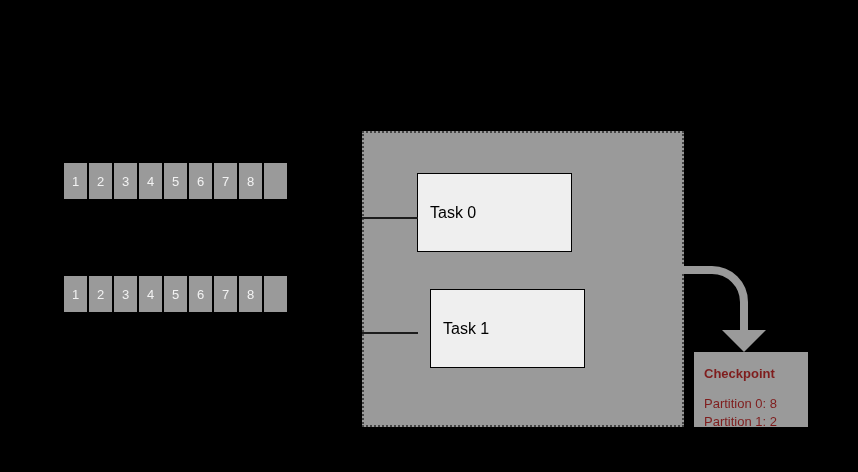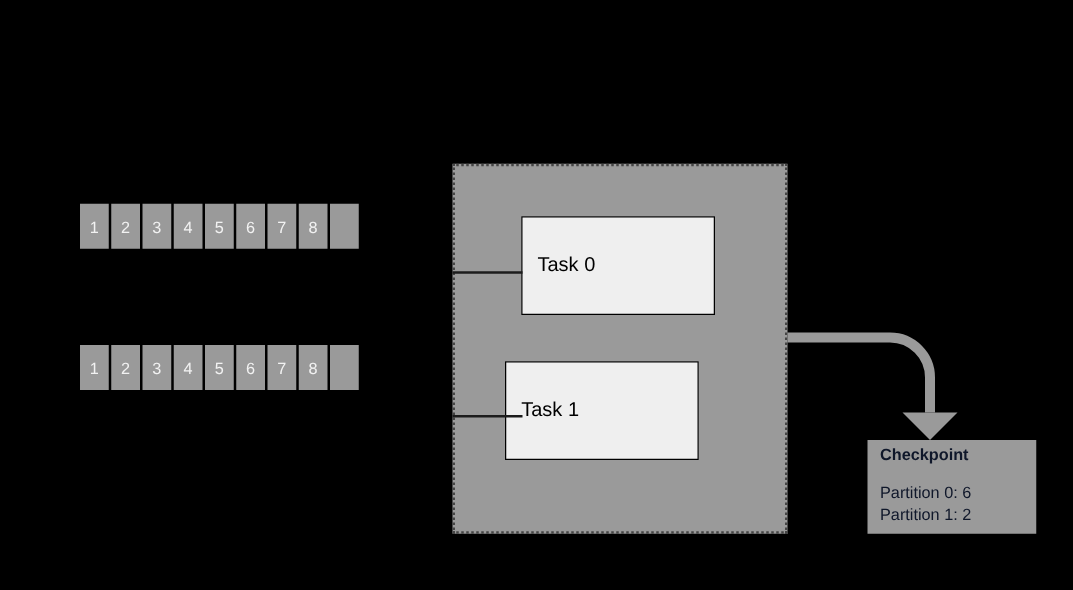--- a/index.html
+++ b/index.html
@@ -29,66 +29,66 @@
     font-size: 13px;
     display: flex;
     align-items: center;
     justify-content: center;
     flex: 0 0 auto;
   }
   .tasks-container {
     position: absolute;
     left: 362px;
     top: 131px;
-    width: 268px;
+    width: 322px;
     height: 296px;
     background: #9a9a9a;
     border: 2px dotted #454545;
     box-sizing: border-box;
   }
   .task-box {
     position: absolute;
     width: 155px;
     height: 79px;
     background: #efefef;
     border: 1px solid #000000;
     box-sizing: border-box;
     display: flex;
     align-items: center;
     padding-left: 12px;
     font-size: 16px;
     color: #000000;
   }
   .task-box.task-0 { left: 53px; top: 40px; }
-  .task-box.task-1 { left: 40px; top: 156px; }
+  .task-box.task-1 { left: 66px; top: 156px; }
   .connector {
     position: absolute;
     height: 2px;
     width: 56px;
     background: #1c1c1c;
   }
   .connector.conn-0 { left: 362px; top: 217px; }
   .connector.conn-1 { left: 362px; top: 332px; }
   .arrow-svg {
     position: absolute;
     left: 620px;
     top: 260px;
     width: 160px;
     height: 100px;
   }
   .checkpoint-box {
     position: absolute;
     left: 694px;
     top: 352px;
-    width: 135px;
+    width: 114px;
     height: 75px;
     background: #9a9a9a;
     box-sizing: border-box;
-    padding: 4px 10px;
-    color: #0f172a;
+    padding: 14px 10px;
+    color: #7f1d1d;
   }
   .checkpoint-title {
     font-size: 13px;
     font-weight: bold;
     margin-bottom: 14px;
   }
   .checkpoint-entry {
     font-size: 13px;
     line-height: 18px;
   }
@@ -132,15 +132,15 @@
 <div class="connector conn-0"></div>
 <div class="connector conn-1"></div>
 
 <svg class="arrow-svg" viewBox="0 0 160 100" xmlns="http://www.w3.org/2000/svg">
   <path d="M 10 10 H 92 A 32 32 0 0 1 124 42 V 70" fill="none" stroke="#9a9a9a" stroke-width="8"></path>
   <polygon points="102,70 146,70 124,92" fill="#9a9a9a"></polygon>
 </svg>
 
 <div class="checkpoint-box">
   <div class="checkpoint-title">Checkpoint</div>
-  <div class="checkpoint-entry">Partition 0: 6</div>
+  <div class="checkpoint-entry">Partition 0: 8</div>
   <div class="checkpoint-entry">Partition 1: 2</div>
 </div>
 
 </body></html>

